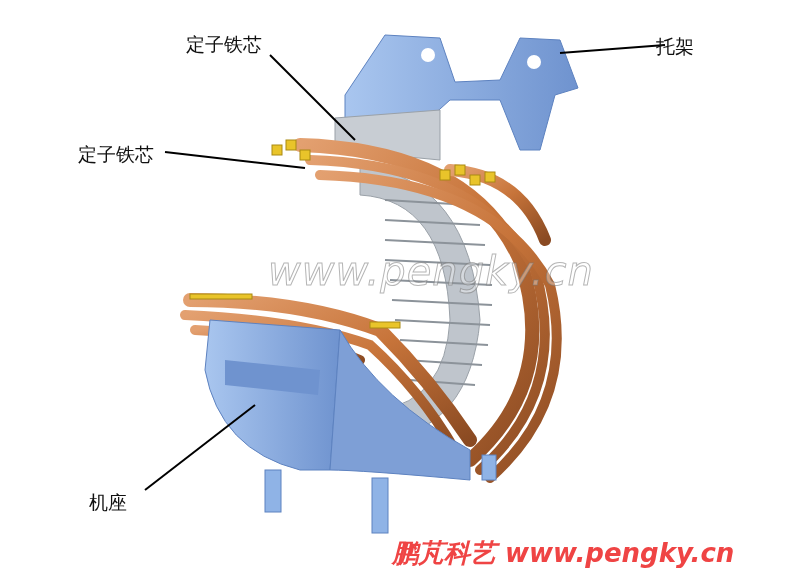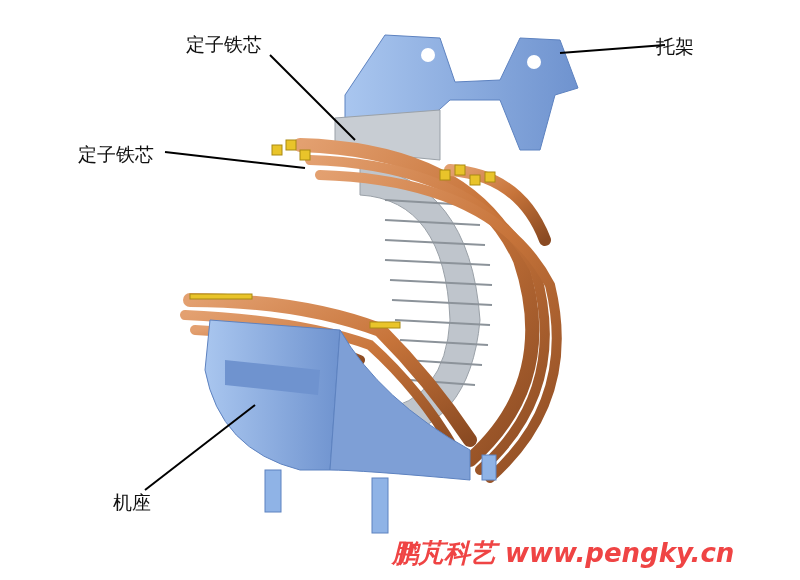--- a/index.html
+++ b/index.html
@@ -88,16 +88,17 @@
       <line x1="270" y1="55" x2="355" y2="140"></line>
       <line x1="560" y1="53" x2="665" y2="45"></line>
       <line x1="165" y1="152" x2="305" y2="168"></line>
       <line x1="145" y1="490" x2="255" y2="405"></line>
     </g>
   </svg>
 
   <div class="label" style="left:186px; top:32px;">定子铁芯</div>
   <div class="label" style="left:656px; top:34px;">托架</div>
   <div class="label" style="left:78px; top:142px;">定子铁芯</div>
-  <div class="label" style="left:113px; top:490px;">机座</div>
+  <div class="label" style="left:89px; top:490px;">机座</div>
 
+  <div class="wm">www.pengky.cn</div>
   <div class="brand">鹏芃科艺 www.pengky.cn</div>
 </div>
 
 </body></html>

